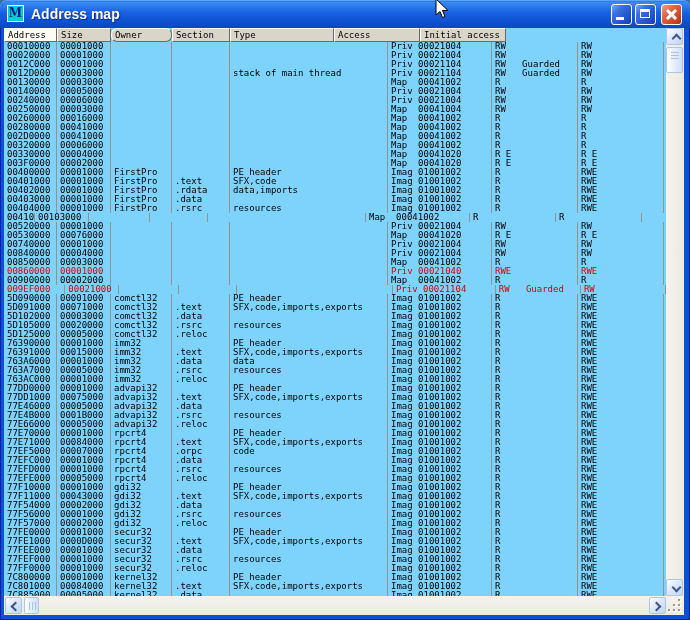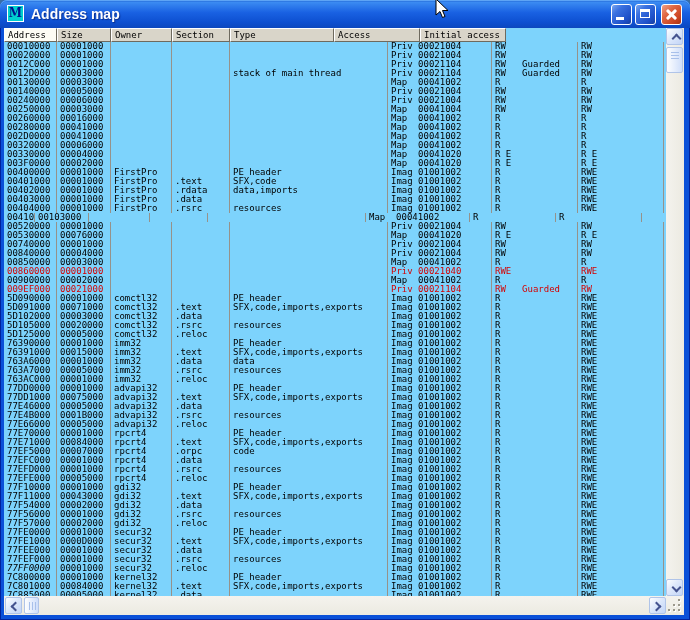--- a/index.html
+++ b/index.html
@@ -85,21 +85,21 @@
       <div class="glyph-x"></div>
     </div>
   </div>
 
   <div class="client">
 
     <div class="table">
       <div class="colheaders" id="col-headers">
           <div class="colheader sorted" style="width: 53px;">Address</div>
           <div class="colheader" style="width: 54px;">Size</div>
-          <div class="colheader" style="width: 61px;">Owner</div>
+          <div class="colheader" style="width: 61px; border-radius: 6px;">Owner</div>
           <div class="colheader" style="width: 58px;">Section</div>
           <div class="colheader" style="width: 104px;">Type</div>
           <div class="colheader" style="width: 86px;">Access</div>
           <div class="colheader" style="width: 86px;">Initial access</div>
         </div>
       <div class="rows" id="rows">
           <div class="trow">
             <div class="cell" style="width: 53px;">00010000</div>
             <div class="cell" style="width: 54px;">00001000</div>
             <div class="cell" style="width: 61px;"></div>
@@ -363,21 +363,21 @@
             <div class="cell" style="width: 53px;">00900000</div>
             <div class="cell" style="width: 54px;">00002000</div>
             <div class="cell" style="width: 61px;"></div>
             <div class="cell" style="width: 58px;"></div>
             <div class="cell" style="width: 158px;"></div>
             <div class="cell" style="width: 104px;">Map  00041002</div>
             <div class="cell" style="width: 86px;">R</div>
             <div class="cell" style="width: 86px;">R</div>
           </div>
           <div class="trow red">
-            <div class="cell" style="width: 53px;">009EF000</div>
+            <div class="cell" style="width: 62px;">009EF000</div>
             <div class="cell" style="width: 54px;">00021000</div>
             <div class="cell" style="width: 61px;"></div>
             <div class="cell" style="width: 58px;"></div>
             <div class="cell" style="width: 158px;"></div>
             <div class="cell" style="width: 104px;">Priv 00021104</div>
             <div class="cell" style="width: 86px;">RW   Guarded</div>
             <div class="cell" style="width: 86px;">RW</div>
           </div>
           <div class="trow">
             <div class="cell" style="width: 53px;">5D090000</div>
@@ -673,21 +673,21 @@
             <div class="cell" style="width: 53px;">77FEF000</div>
             <div class="cell" style="width: 54px;">00001000</div>
             <div class="cell" style="width: 61px;">secur32</div>
             <div class="cell" style="width: 58px;">.rsrc</div>
             <div class="cell" style="width: 158px;">resources</div>
             <div class="cell" style="width: 104px;">Imag 01001002</div>
             <div class="cell" style="width: 86px;">R</div>
             <div class="cell" style="width: 86px;">RWE</div>
           </div>
           <div class="trow">
-            <div class="cell" style="width: 53px; font-style: italic;">77FF0000</div>
+            <div class="cell" style="width: 53px;">77FF0000</div>
             <div class="cell" style="width: 54px;">00001000</div>
             <div class="cell" style="width: 61px;">secur32</div>
             <div class="cell" style="width: 58px;">.reloc</div>
             <div class="cell" style="width: 158px;"></div>
             <div class="cell" style="width: 104px;">Imag 01001002</div>
             <div class="cell" style="width: 86px;">R</div>
             <div class="cell" style="width: 86px;">RWE</div>
           </div>
           <div class="trow">
             <div class="cell" style="width: 53px;">7C800000</div>

